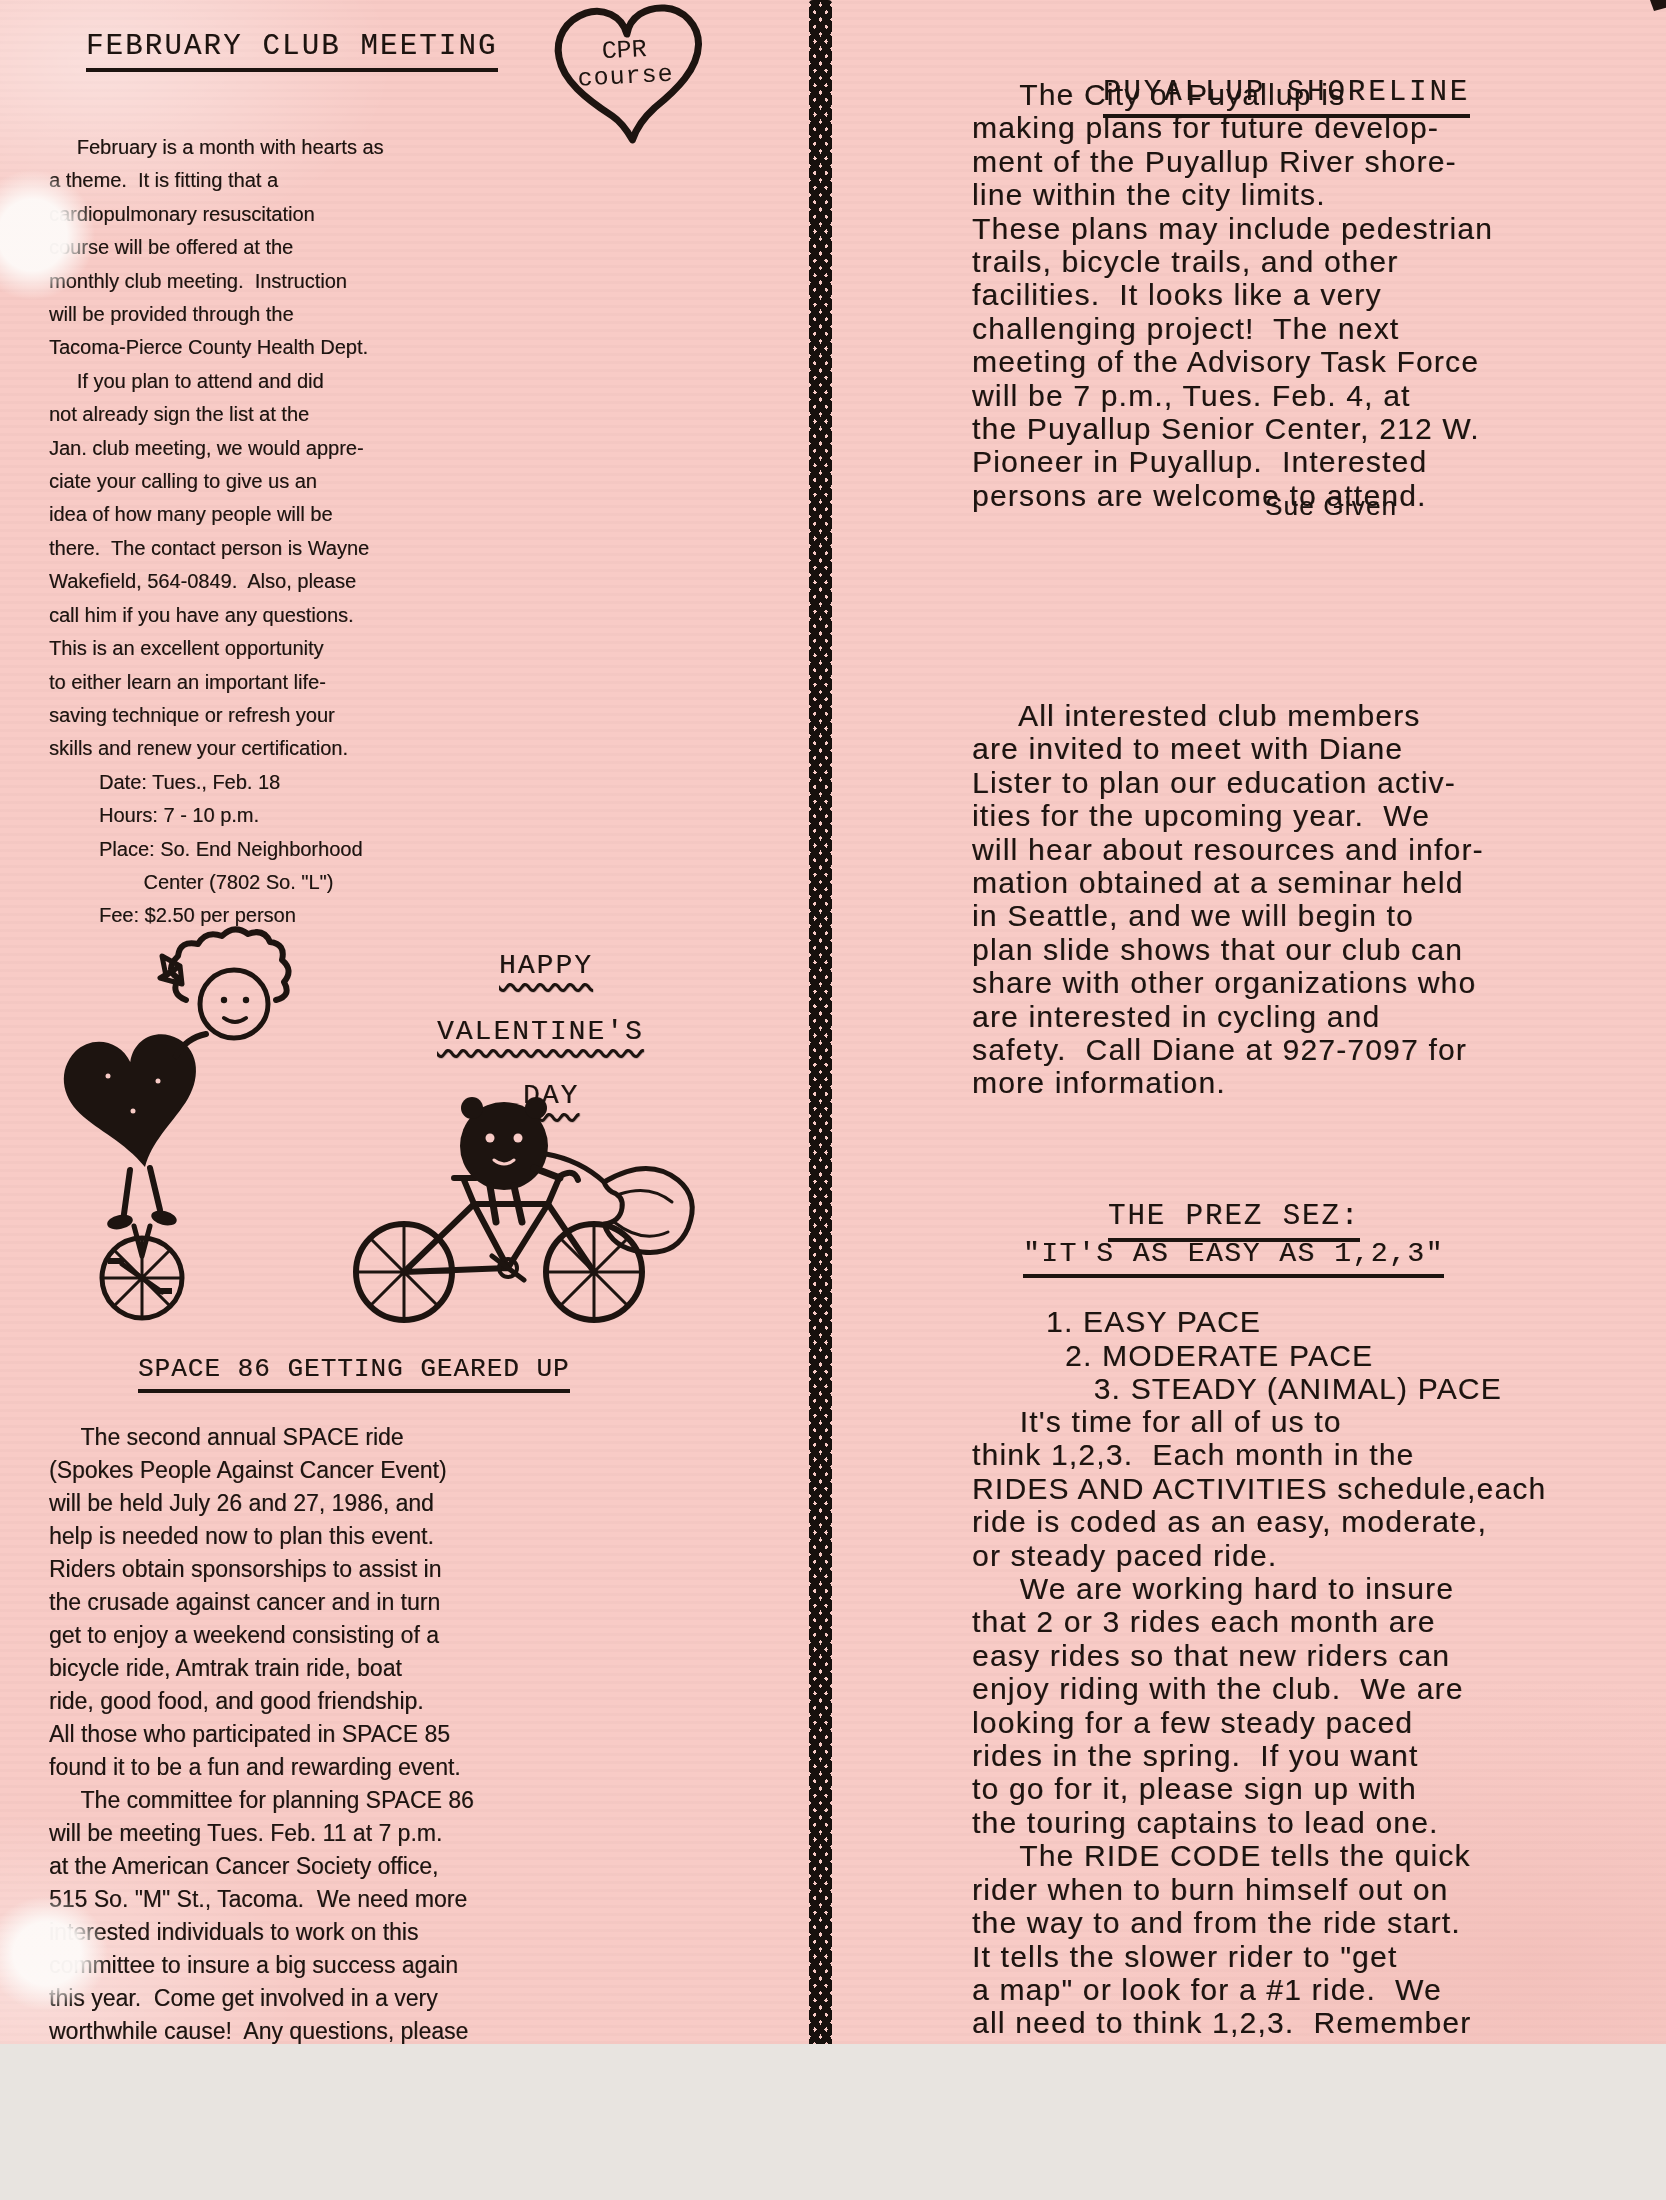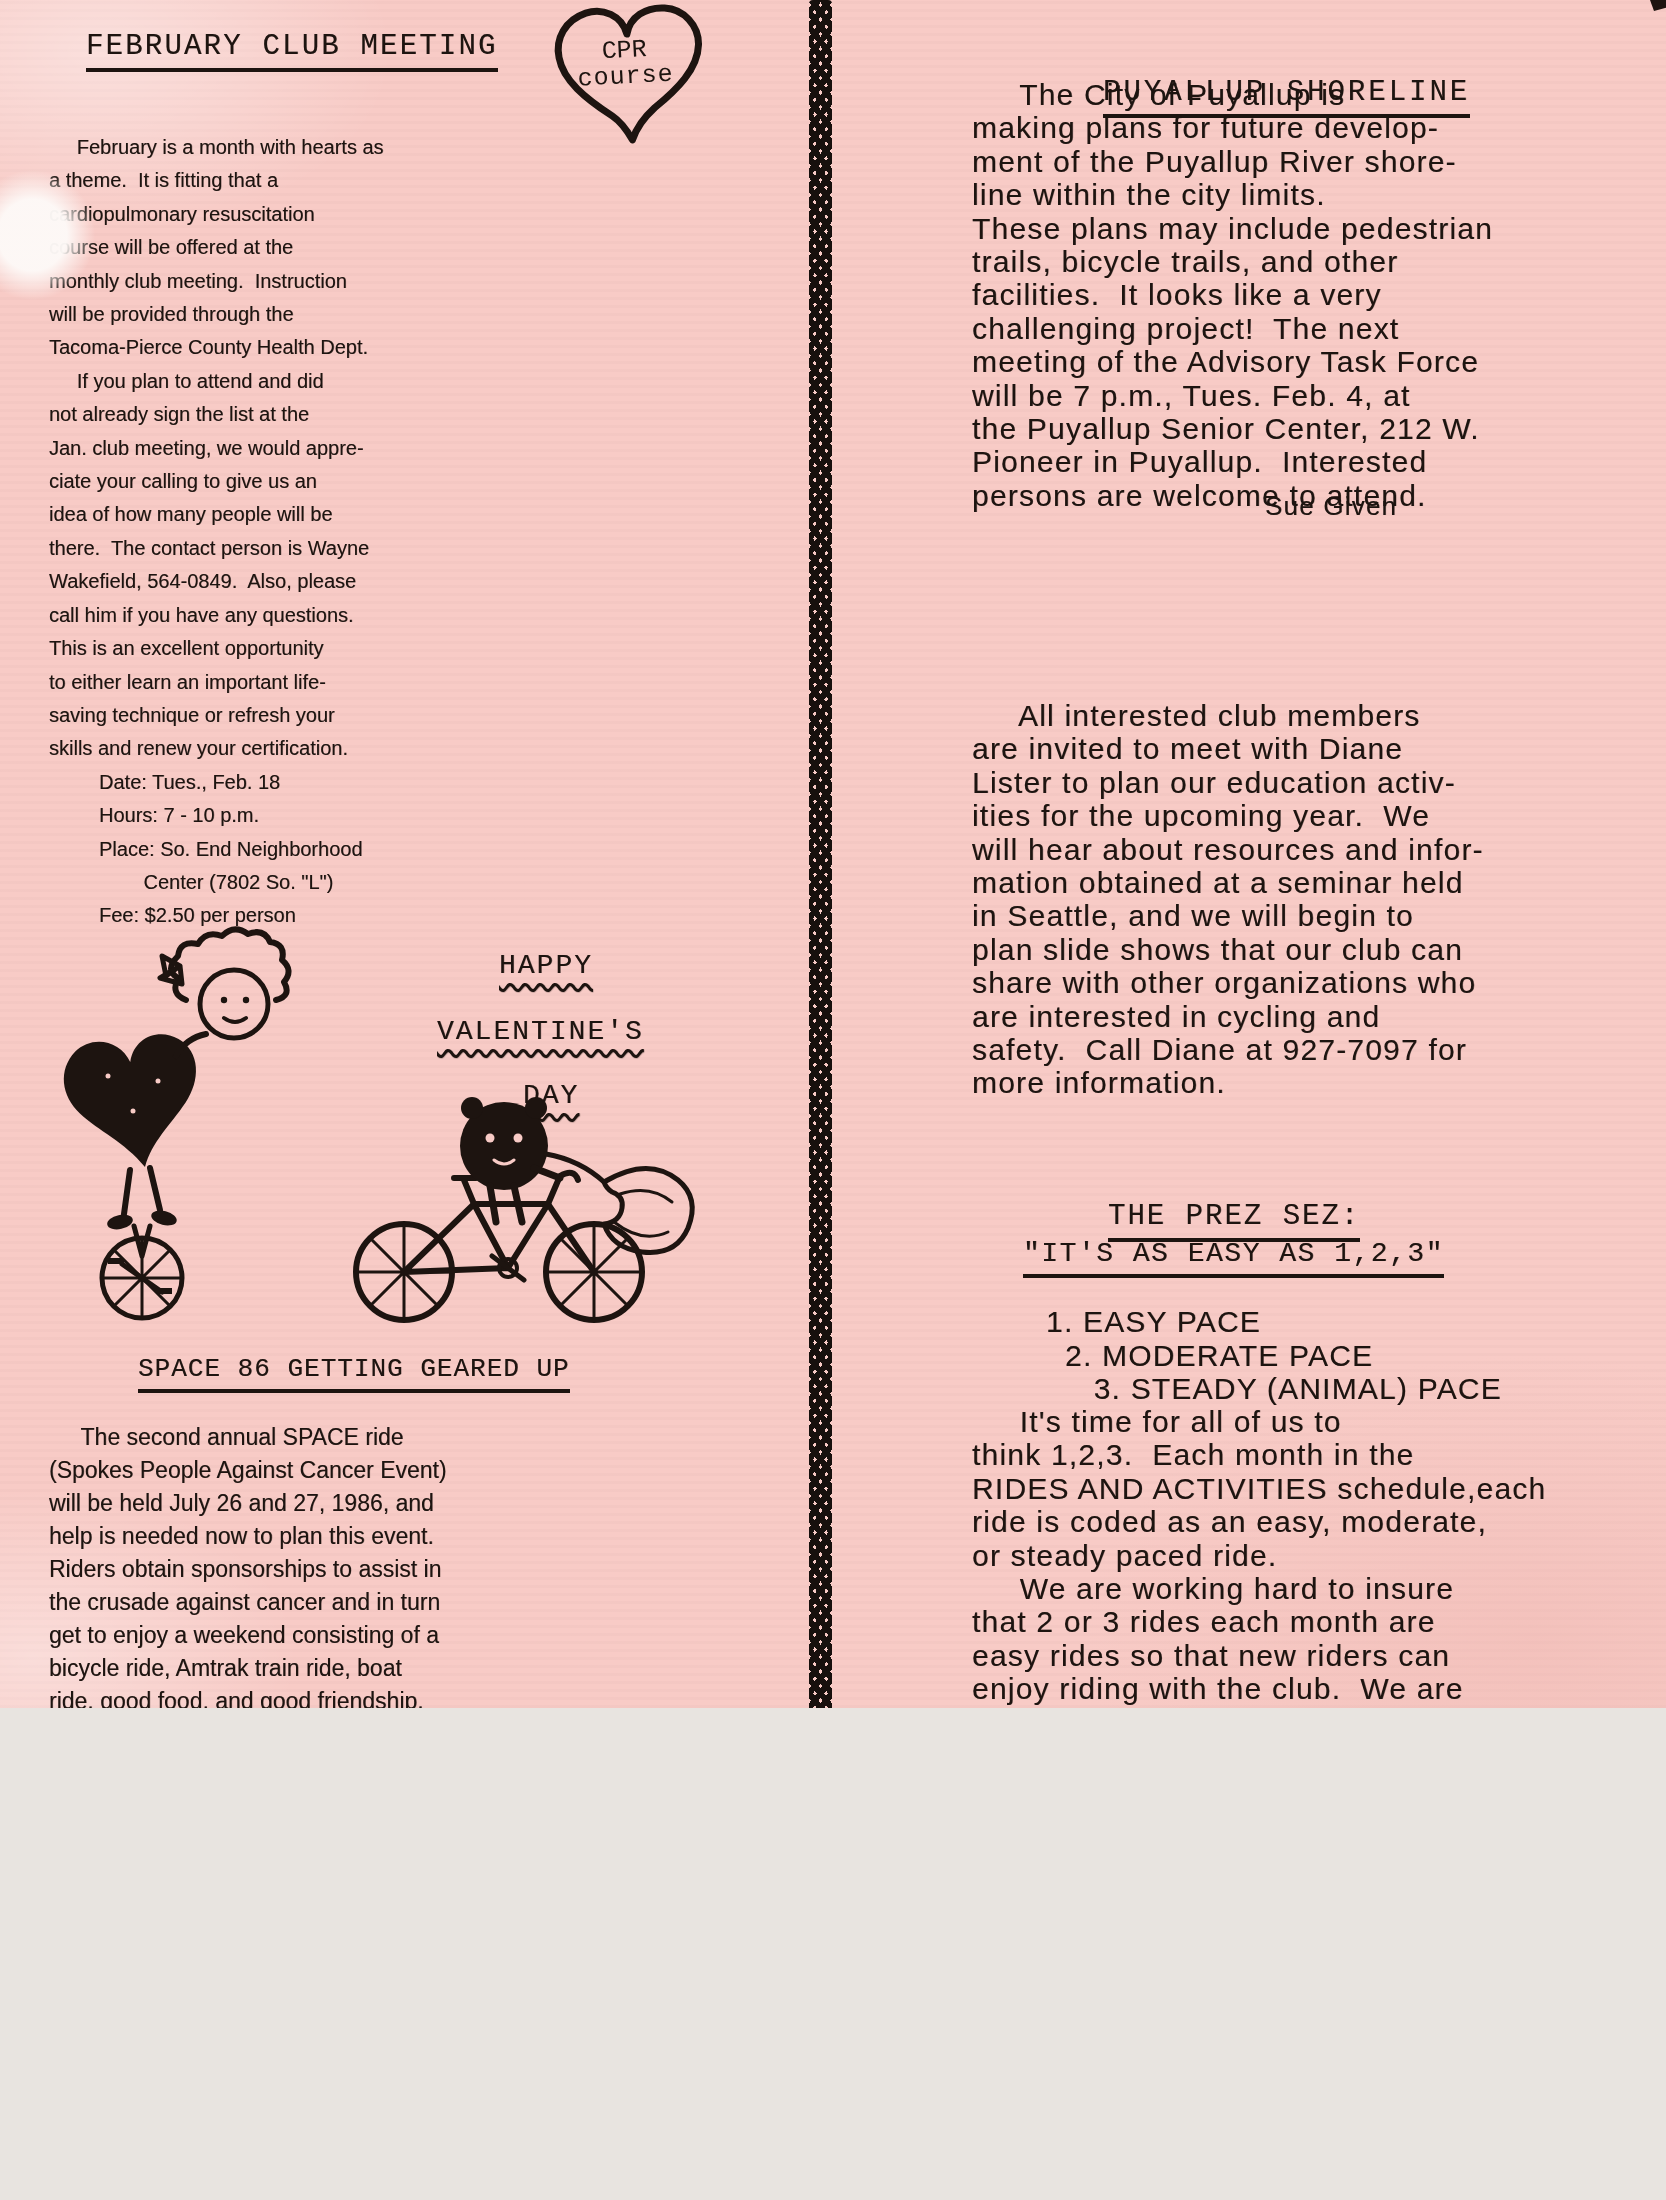--- a/index.html
+++ b/index.html
@@ -1,18 +1,18 @@
 <!DOCTYPE html>
 <html><head>
 <meta charset="utf-8">
 <style>
   html,body{margin:0;padding:0;background:#e8e4e0;}
   .page{
     position:relative;
-    width:1666px;height:1708px;
+    width:1666px;height:2044px;
     overflow:hidden;
     color:#1d1410;
     font-family:"Liberation Mono","DejaVu Sans Mono",monospace;
     background-color:#f8cbc6;
     background-image:
       radial-gradient(420px 260px at 6% 3%, rgba(255,255,255,0.40), rgba(255,255,255,0) 70%),
       radial-gradient(380px 240px at 2% 97%, rgba(255,255,255,0.35), rgba(255,255,255,0) 70%),
       radial-gradient(600px 380px at 92% 96%, rgba(238,182,176,0.45), rgba(238,182,176,0) 75%),
       repeating-linear-gradient(0deg, rgba(120,90,90,0.03) 0 3px, rgba(0,0,0,0) 3px 8px);
   }

